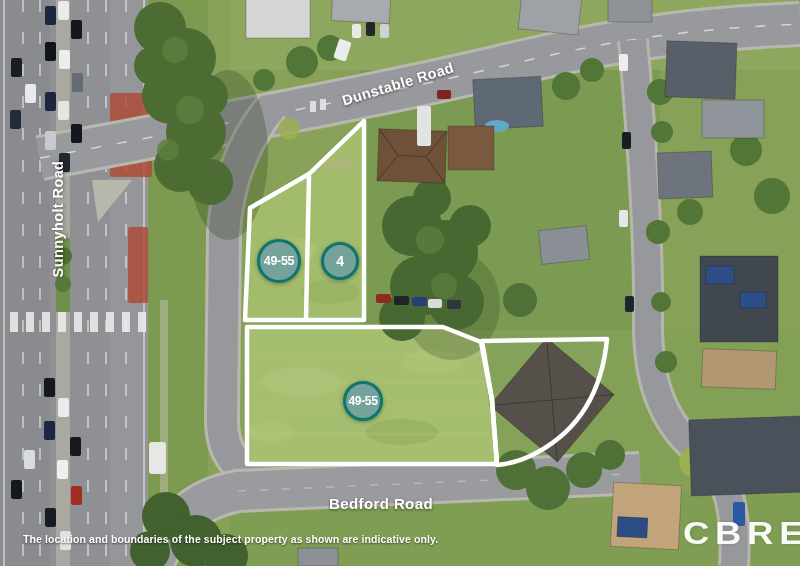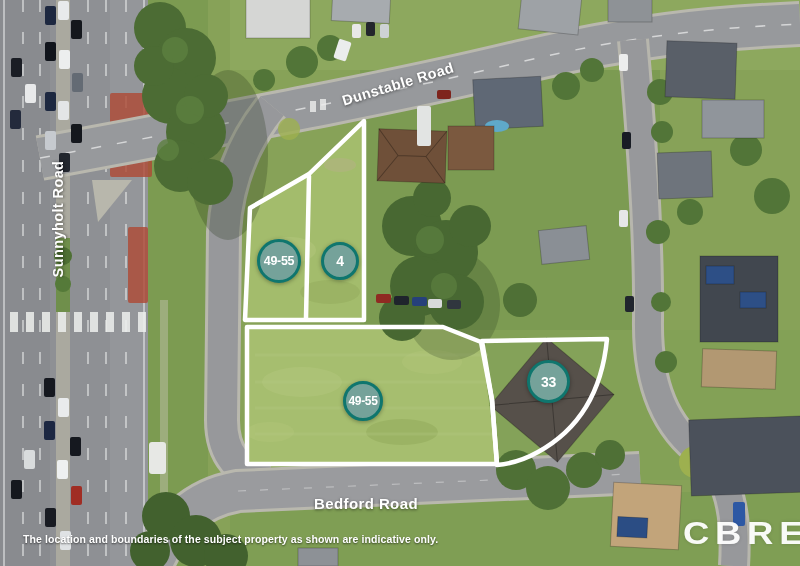--- a/index.html
+++ b/index.html
@@ -283,22 +283,21 @@
   <g stroke-width="4.5" stroke-linejoin="round" stroke-linecap="round">
     <path class="boundary" d="M364,121 L309,174 L250,208 L245,320 L364,320 Z"></path>
     <path class="boundary" d="M309,176 L306,318"></path>
     <path class="boundary" d="M247,327 L443,327 L481,342 L492,400 L497,464 L247,464 Z"></path>
     <path class="boundary" d="M482,341 L607,339 C602,392 578,430 538,452 C522,461 508,464 497,465 L492,400 Z"></path>
   </g>
 </svg>
 
   <div class="road-label" style="left:398px;top:84px;transform:translate(-50%,-50%) rotate(-17deg);">Dunstable Road</div>
   <div class="road-label" style="left:58px;top:219px;transform:translate(-50%,-50%) rotate(-90deg);">Sunnyholt Road</div>
-  <div class="road-label" style="left:366px;top:503px;font-size:15px;">Bedford Road</div>
+  <div class="road-label" style="left:381px;top:503px;font-size:15px;">Bedford Road</div>
 
   <div class="badge" style="left:257px;top:239px;width:44px;height:44px;font-size:12.5px;">49-55</div>
   <div class="badge" style="left:321px;top:242px;width:38px;height:38px;font-size:14px;">4</div>
   <div class="badge" style="left:343px;top:381px;width:40px;height:40px;font-size:12px;">49-55</div>
-  <div class="badge" style="left:527px;top:360px;width:43px;height:43px;font-size:14px;">33</div>
 
   <div class="disclaimer">The location and boundaries of the subject property as shown are indicative only.</div>
   <div class="logo">CBRE</div>
 </div>
 
 </body></html>

